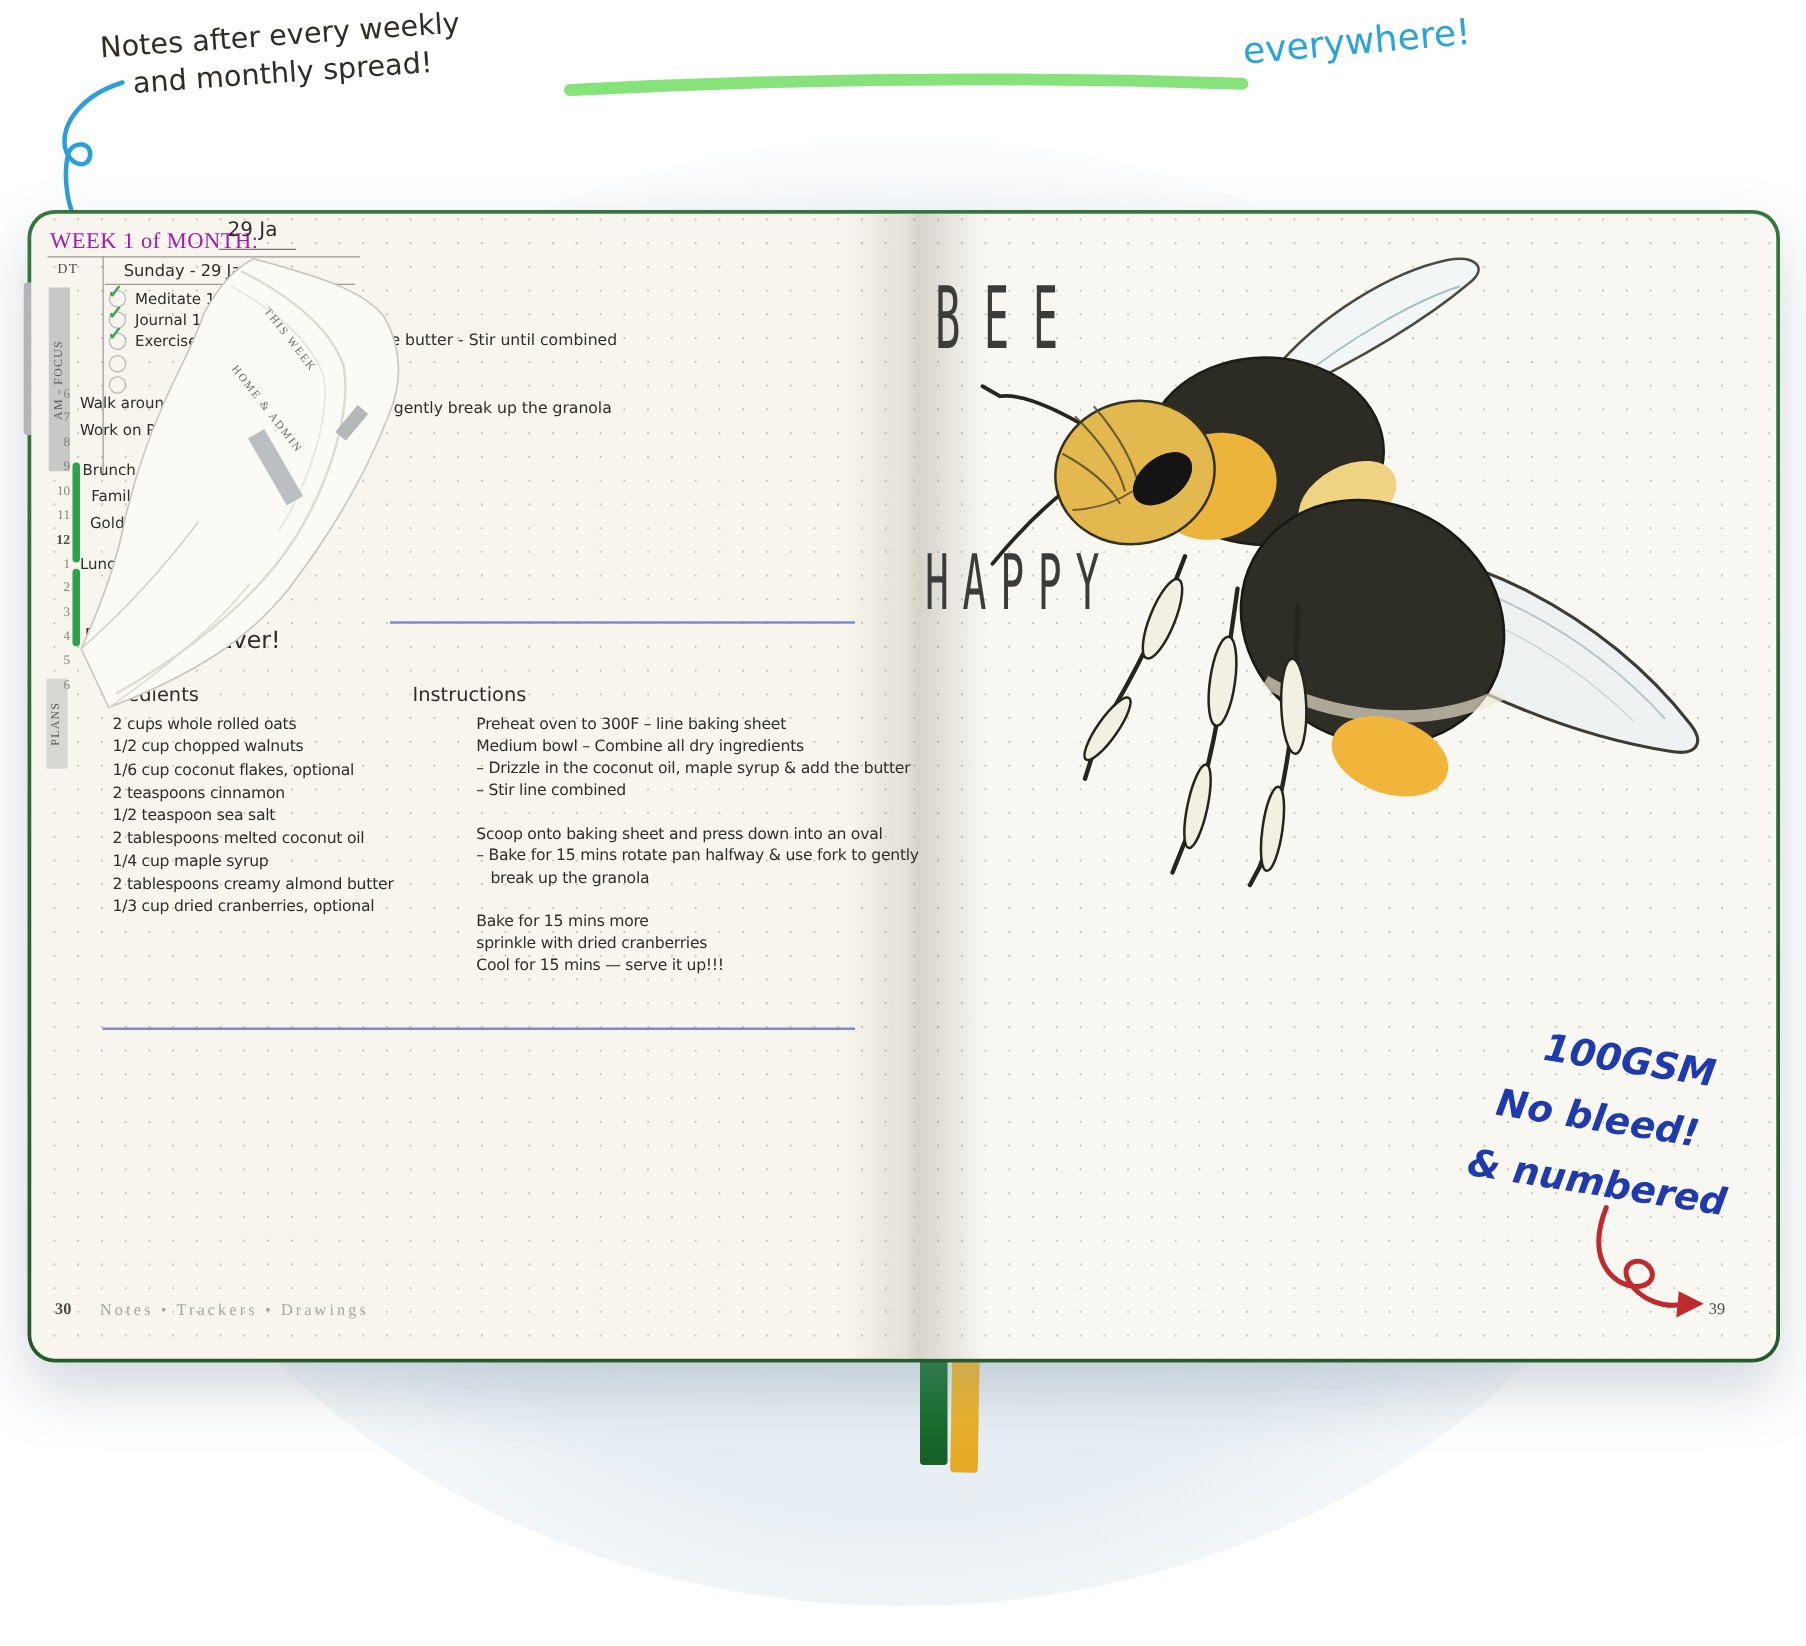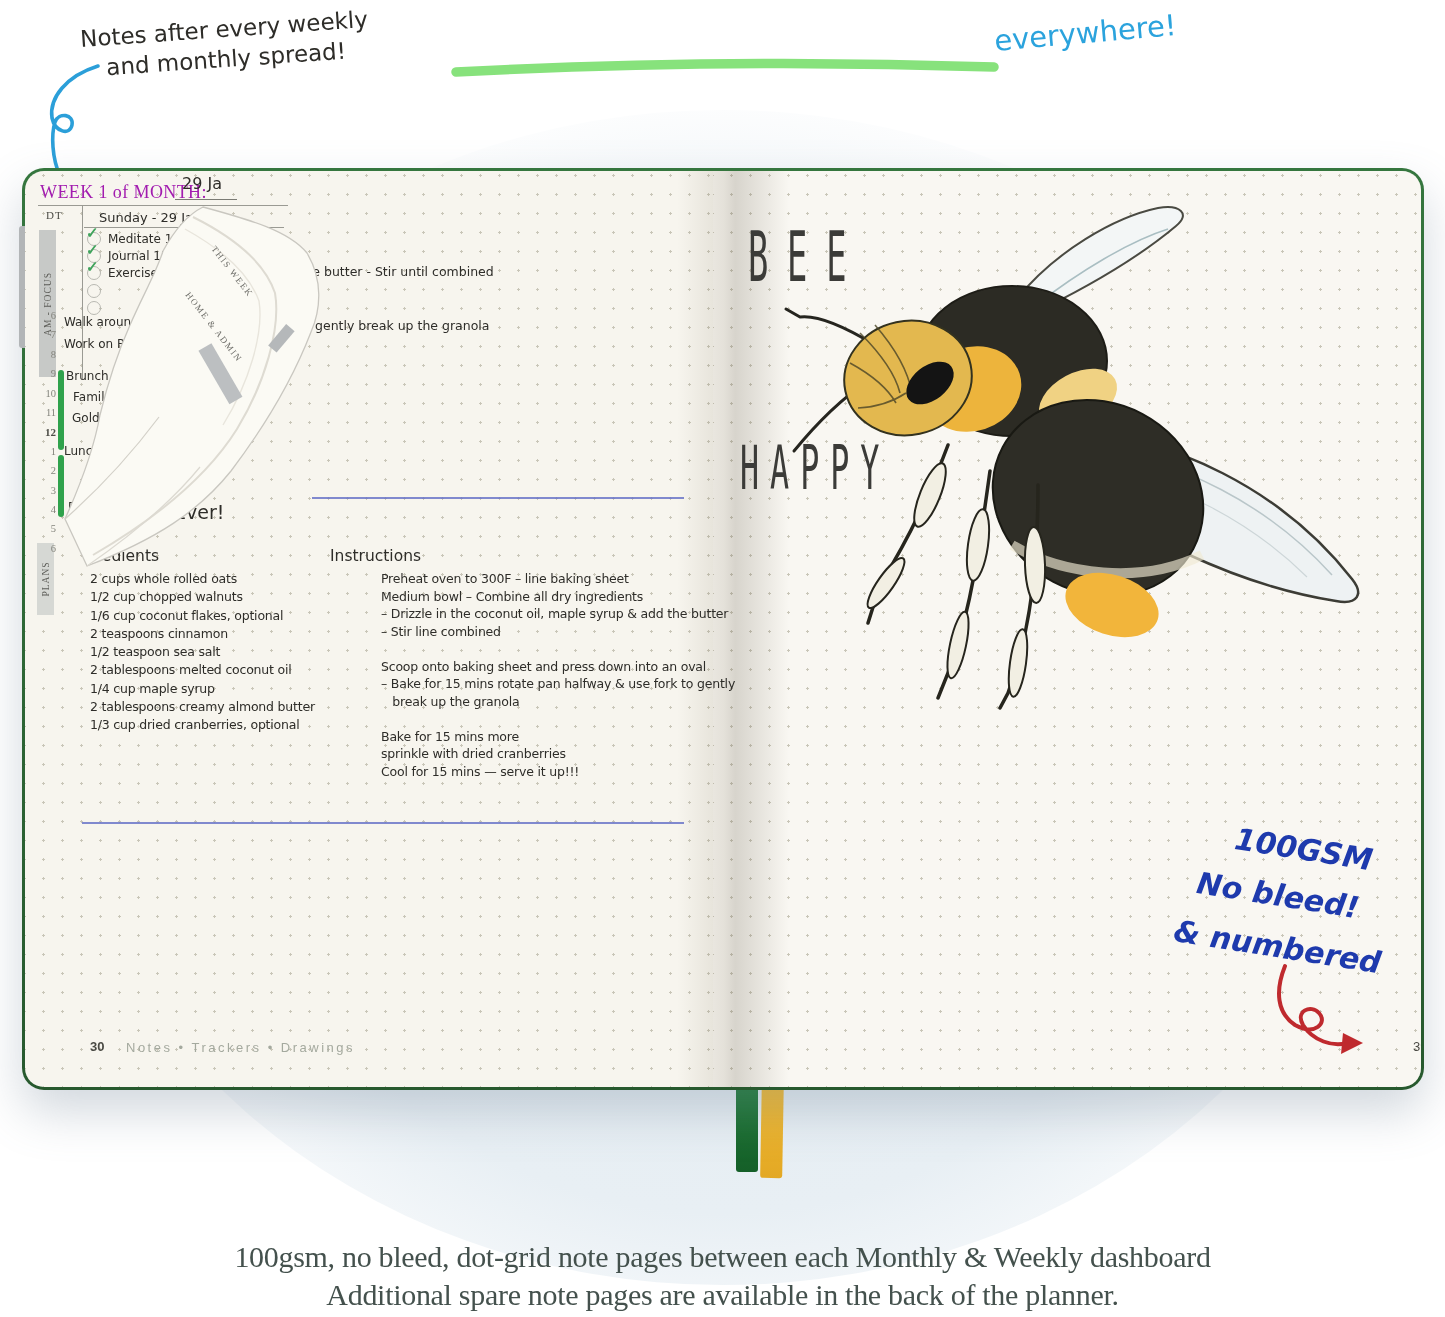--- a/index.html
+++ b/index.html
@@ -61,21 +61,21 @@
   .sched{position:absolute;font-size:12px;}
 
   
   .peek{position:absolute;font-size:12.5px;white-space:pre;}
   .rule-blue{position:absolute;height:1.6px;background:#6b75c8;opacity:.85;}
   .recipe-title{position:absolute;font-size:19px;}
   .col-header{position:absolute;font-size:15.5px;font-weight:500;}
   .ing-list,.ins-list{position:absolute;}
   .ing-line{height:18.3px;font-size:12.5px;white-space:pre;letter-spacing:-.2px;}
   .ins-line{height:17.5px;font-size:12.5px;white-space:pre;letter-spacing:-.2px;margin-left:40px;}
-  .pg-footer{position:absolute;font-family:Liberation Sans, sans-serif;margin-left:46px;}
+  .pg-footer{position:absolute;font-family:Liberation Serif, serif;}
 
   
   .sketch-word{position:absolute;font-family:"DejaVu Sans Mono",monospace;color:#3b3b38;
                transform-origin:left top;}
   .blue-note{position:absolute;font-family:"DejaVu Sans",sans-serif;font-style:italic;
              font-weight:600;transform:rotate(9deg);transform-origin:left top;}
 
   
   .ribbon{position:absolute;width:22px;border-radius:0 0 3px 3px;}
 
@@ -299,18 +299,14 @@
 
       <svg class="abs" style="left:1210px;top:790px;" width="135" height="110" viewBox="0 0 135 110">
         <path d="M50,5 C40,30 42,52 60,64 C80,75 93,62 84,52 C76,43 60,50 68,64 C78,80 98,86 112,82" fill="none" stroke="#bf2a2e" stroke-width="4" stroke-linecap="round"></path>
         <polygon points="108,72 128,82 106,93" fill="#bf2a2e"></polygon>
       </svg>
 
       <div class="pg-footer" style="left:1342px;top:868px;font-size:13px;color:#4a4a44;">39</div>
     </div>
   </div>
 
-  <div class="caption" style="top:1238px;">
-    <div>100gsm, no bleed, dot-grid note pages between each Monthly &amp; Weekly dashboard</div>
-    <div>Additional spare note pages are available in the back of the planner.</div>
-  </div>
 
 </div>
 
 </body></html>

